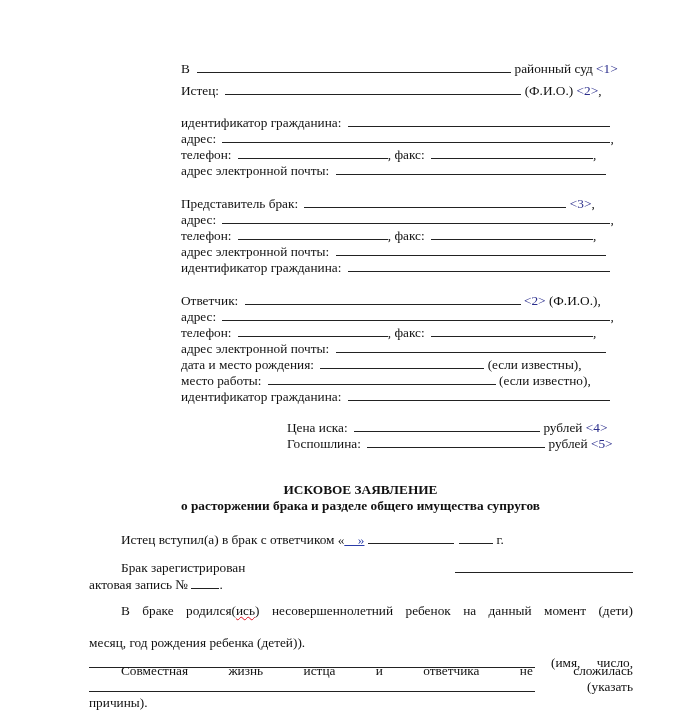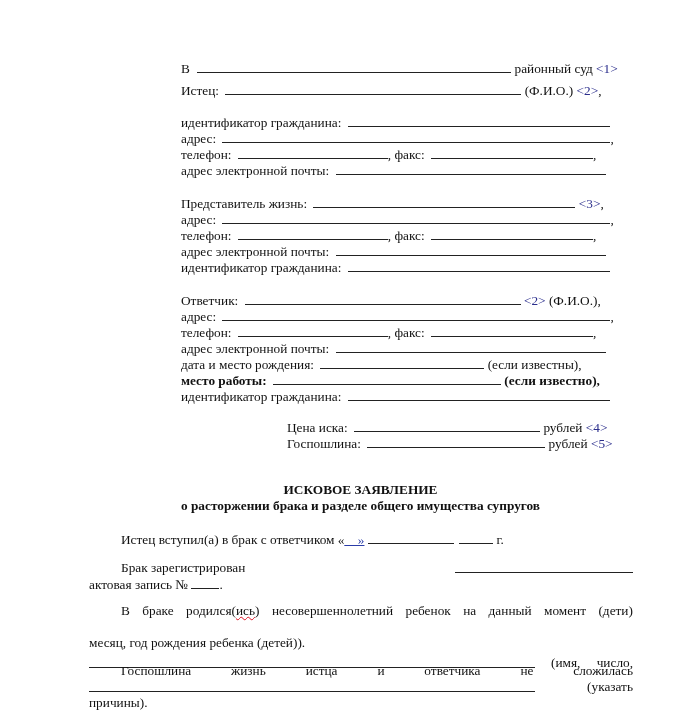--- a/index.html
+++ b/index.html
@@ -47,21 +47,21 @@
     <span>телефон:</span>
     <span class="u" style="width:150px; margin-left:3px;"></span><span>, факс:</span>
     <span class="u" style="width:162px; margin-left:3px;"></span><span>,</span>
   </div>
   <div class="ln" style="left:181px; top:162px;">
     <span>адрес электронной почты:</span>
     <span class="u" style="width:270px; margin-left:3px;"></span>
   </div>
 
   <div class="ln" style="left:181px; top:195px;">
-    <span>Представитель жизнь:</span>
+    <span>Представитель брак:</span>
     <span class="u" style="width:262px; margin-left:3px;"></span>
     <span class="ref">&lt;3&gt;</span><span>,</span>
   </div>
   <div class="ln" style="left:181px; top:211px;">
     <span>адрес:</span>
     <span class="u" style="width:388px; margin-left:3px;"></span><span>,</span>
   </div>
   <div class="ln" style="left:181px; top:227px;">
     <span>телефон:</span>
     <span class="u" style="width:150px; margin-left:3px;"></span><span>, факс:</span>
@@ -93,21 +93,21 @@
   </div>
   <div class="ln" style="left:181px; top:340px;">
     <span>адрес электронной почты:</span>
     <span class="u" style="width:270px; margin-left:3px;"></span>
   </div>
   <div class="ln" style="left:181px; top:356px;">
     <span>дата и место рождения:</span>
     <span class="u" style="width:164px; margin-left:3px;"></span>
     <span>(если известны),</span>
   </div>
-  <div class="ln" style="left:181px; top:372px;font-weight:bold;">
+  <div class="ln" style="left:181px; top:372px;">
     <span>место работы:</span>
     <span class="u" style="width:228px; margin-left:3px;"></span>
     <span>(если известно),</span>
   </div>
   <div class="ln" style="left:181px; top:388px;">
     <span>идентификатор гражданина:</span>
     <span class="u" style="width:262px; margin-left:3px;"></span>
   </div>
 
   <div class="ln" style="left:287px; top:419px;">
@@ -156,21 +156,21 @@
   <div class="ln" style="left:89px; top:619px; width:544px;margin-top:36px;">
     <span class="u" style="width:446px;"></span>
     <span style="position:absolute; left:462px;">(имя,</span>
     <span style="position:absolute; right:0;">число,</span>
   </div>
   <div class="ln" style="left:89px; top:635px;">
     <span>месяц, год рождения ребенка (детей)).</span>
   </div>
 
   <div class="just" style="left:121px; top:663px; width:512px;">
-    <span>Госпошлина</span>
+    <span>Совместная</span>
     <span>жизнь</span>
     <span>истца</span>
     <span>и</span>
     <span>ответчика</span>
     <span>не</span>
     <span>сложилась</span>
   </div>
   <div class="ln" style="left:89px; top:679px; width:544px;">
     <span class="u" style="width:446px;"></span>
     <span style="position:absolute; right:0;font-family:Liberation Serif, serif;">(указать</span>

